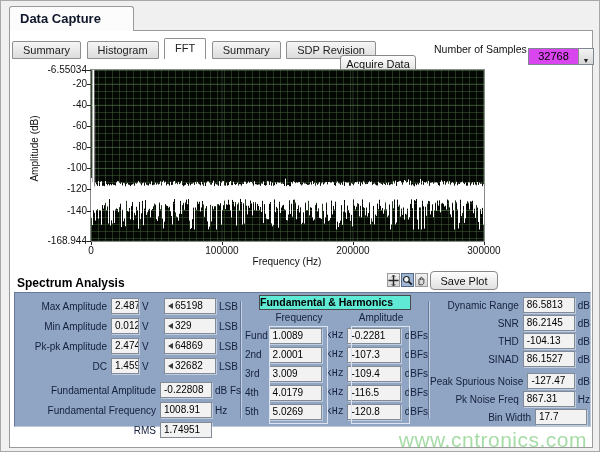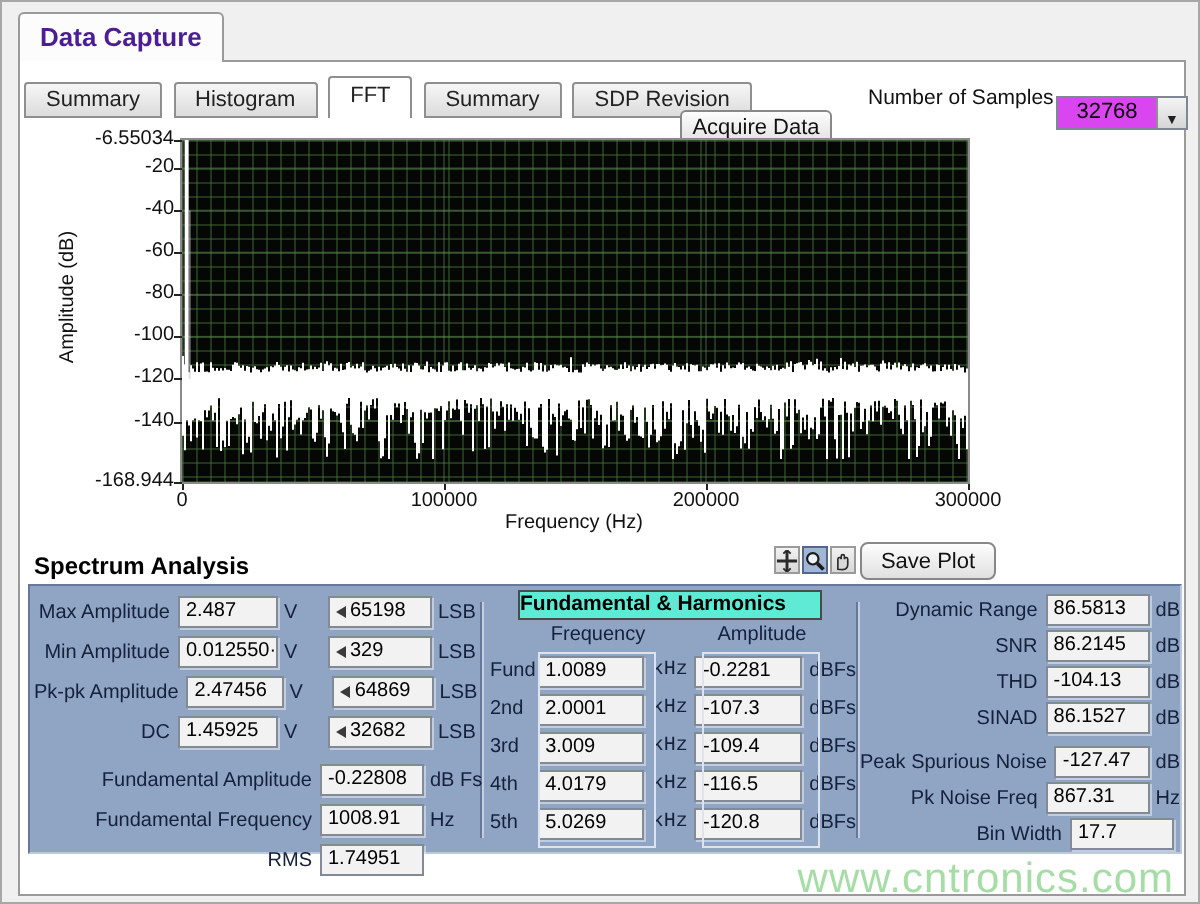--- a/index.html
+++ b/index.html
@@ -3,23 +3,23 @@
 <meta charset="utf-8">
 <style>
   * { margin:0; padding:0; box-sizing:border-box; }
   html,body { background:#d8d8d8; }
   body { font-family:"Liberation Sans", sans-serif; }
   .window {
     position:relative; width:600px; height:452px;
     background:#f0f0f0; border:1px solid #a8a8a8; overflow:hidden;
   }
   .title-tab {
-    position:absolute; left:8px; top:5px; height:25px; padding:4px 10px 0 10px;
+    position:absolute; left:8px; top:5px; height:25px; padding:4px 32px 0 10px;
     background:#fcfcfc; border:1px solid #9a9a9a; border-bottom:none;
-    border-radius:3px 3px 0 0; font-size:13px; font-weight:600; color:#4c1d95; z-index:3;
+    border-radius:3px 3px 0 0; font-size:13px; font-weight:600; color:#0f172a; z-index:3;
   }
   .content {
     position:absolute; left:8px; top:29px; width:584px; height:418px;
     background:#ffffff; border:1px solid #9a9a9a; z-index:1;
   }
   
   .tabbar { position:absolute; left:2px; top:7px; height:22px; }
   .tab {
     display:inline-block; vertical-align:bottom; height:18px; line-height:16px;
     padding:0 10px; margin-right:1px; font-size:11px; color:#222;
@@ -82,21 +82,21 @@
   .col2 { left:227px; width:186px; top:2px; }
   .col3 { left:415px; width:160px; }
   .prow { display:flex; align-items:center; height:20px; white-space:nowrap; }
   .col3 .prow { height:18px; }
   .plabel { flex:1; text-align:right; padding-right:4px; color:#14203c; }
   .field {
     background:#f2f2f2; border:1px solid #828a96; height:16px; line-height:14px;
     padding:0 2px 0 3px; font-size:10px; color:#000; overflow:hidden;
     box-shadow:1px 1px 0 rgba(255,255,255,0.45); display:flex; align-items:center;
   }
-  .f-volt { width:50px; } .f-lsb { width:52px; margin-left:12px; }
+  .f-volt { width:28px; } .f-lsb { width:52px; margin-left:12px; }
   .f-wide { width:52px; } .f-mid { width:54px; }
   .u { padding-left:3px; color:#14203c; }
   .u1 { width:13px; } .u2 { width:26px; } .u3 { width:30px; }
   .tri { width:0; height:0; border-top:3px solid transparent; border-bottom:3px solid transparent;
     border-right:5px solid #3a3a3a; margin-right:2px; flex:none; }
   .divider { position:absolute; top:8px; width:1px; height:118px; background:#67799b;
     box-shadow:1px 0 0 #c4cfe0; }
   .d1 { left:225px; } .d2 { left:413px; }
   
   .h-title { margin:0 auto 2px auto; width:152px; height:15px; line-height:13px; text-align:left;

